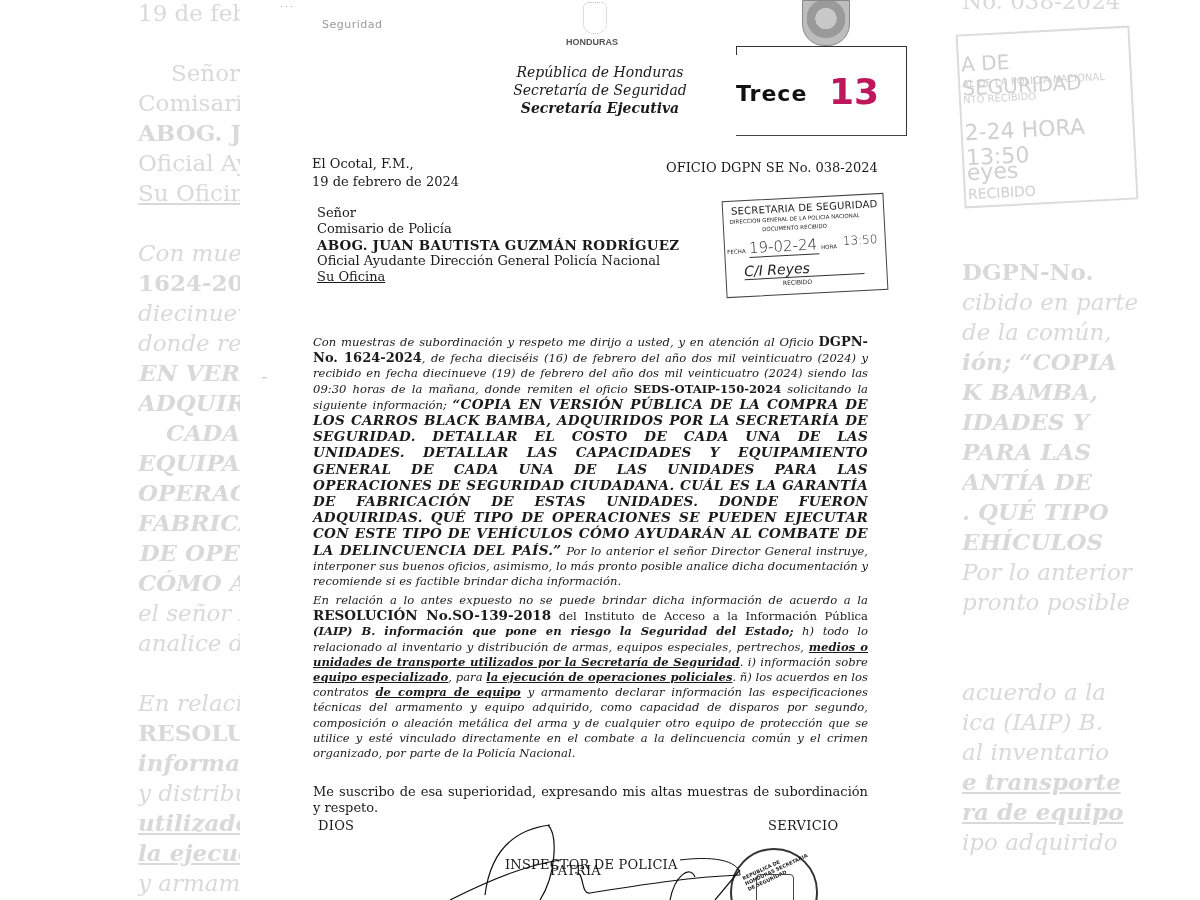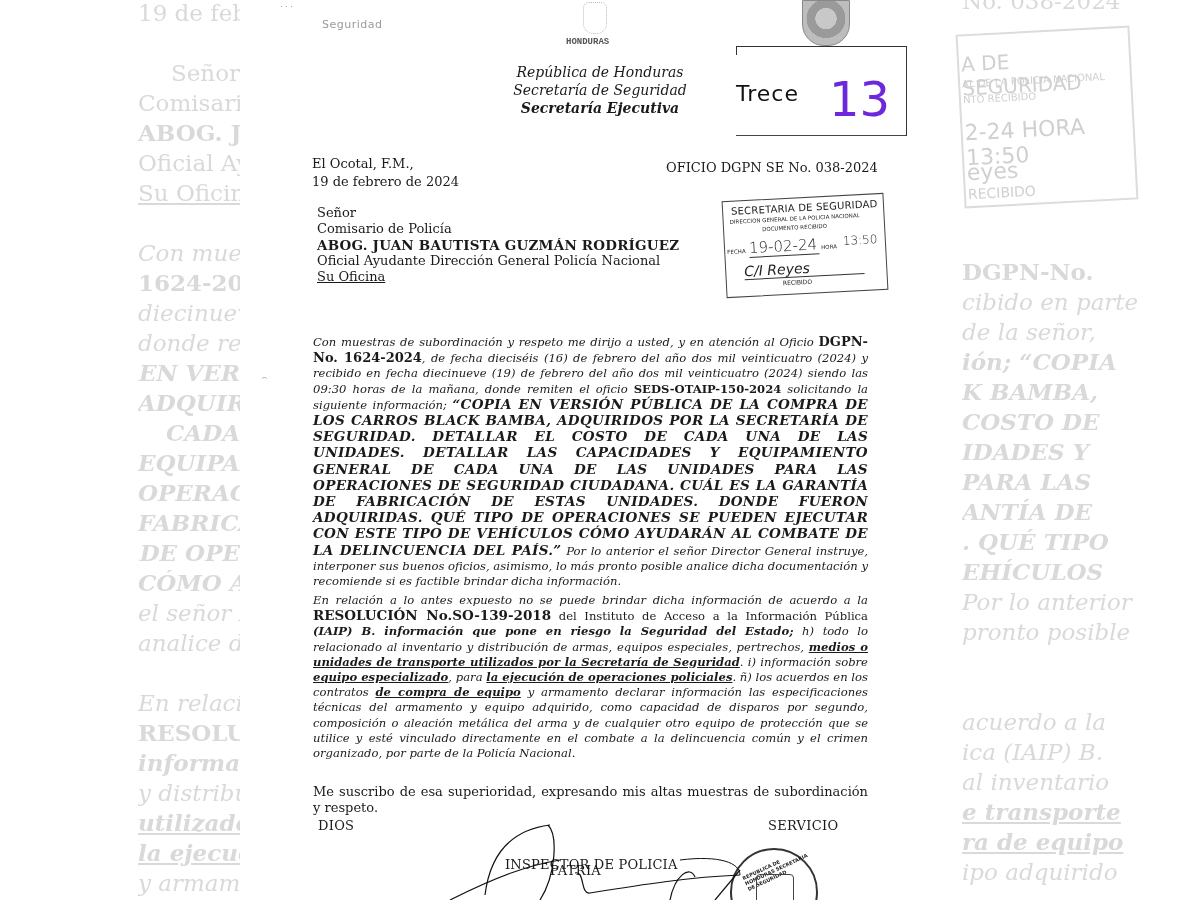--- a/index.html
+++ b/index.html
@@ -28,21 +28,21 @@
     font-family: "DejaVu Sans", sans-serif;
   }
 
   
   .doc {
     position: absolute; left: 240px; top: 0; width: 710px; height: 900px;
     background: #fff;
   }
   .abs { position: absolute; }
   .logo-left { left: 82px; top: 18px; font-size: 11px; color: #9a9a9a; font-family: "DejaVu Sans", sans-serif; letter-spacing: 0.5px; }
-  .logo-center { left: 326px; top: 37px; font-size: 9px; color: #555; font-family: Liberation Mono, monospace; font-weight: bold; }
+  .logo-center { left: 326px; top: 37px; font-size: 9px; color: #555; font-family: Liberation Sans, sans-serif; font-weight: bold; }
   .crest-center {
     left: 343px; top: 2px; width: 22px; height: 30px; border-radius: 6px 6px 10px 10px;
     border: 1px dotted #bbb;
   }
   .crest-right {
     left: 562px; top: 0px; width: 46px; height: 44px; border-radius: 0 0 22px 22px;
     background: radial-gradient(circle at 50% 40%, #c8c8c8 0 30%, #9a9a9a 31% 55%, #bdbdbd 56%);
     border: 1px solid #888;
   }
   .header-block {
@@ -51,25 +51,25 @@
   }
   .header-block .bold { font-weight: bold; }
   .header-block .wide { margin-left: -30px; margin-right: -30px; }
   .hand-box {
     left: 496px; top: 46px; width: 170px; height: 88px;
     border-top: 1.5px solid #333; border-right: 1.5px solid #333; border-bottom: 1.5px solid #444;
   }
   .hand-box .left-tick { position: absolute; left: 0; top: 0; height: 8px; border-left: 1.5px solid #333; }
   .hand-text {
     position: absolute; left: 0; top: 34px; font-family: "DejaVu Sans", sans-serif;
-    font-size: 22px; font-weight: 400; color: #111; letter-spacing: 1px;
+    font-size: 22px; font-weight: 700; color: #111; letter-spacing: 1px;
   }
   .hand-num {
     position: absolute; left: 93px; top: 24px; font-family: "DejaVu Sans", sans-serif;
-    font-size: 48px; font-weight: 400; color: #6d28d9;
+    font-size: 36px; font-weight: 700; color: #be185d;
   }
 
   .place { left: 72px; top: 155px; font-size: 13px; line-height: 18px; }
   .oficio { left: 426px; top: 160px; font-size: 13px; font-weight: normal; }
 
   .recipient { left: 77px; top: 205px; font-size: 13px; line-height: 16px; }
   .recipient .name { font-weight: bold; font-size: 13.5px; letter-spacing: 0.2px; }
   .recipient .u { text-decoration: underline; }
 
   .stamp {
@@ -158,24 +158,23 @@
     <div style="position:absolute;left:2px;top:16px;font-size:20px;">A DE SEGURIDAD</div>
     <div style="position:absolute;left:2px;top:42px;font-size:10px;">AL DE LA POLICIA NACIONAL</div>
     <div style="position:absolute;left:2px;top:58px;font-size:10px;">NTO RECIBIDO</div>
     <div style="position:absolute;left:2px;top:84px;font-size:22px;">2-24 HORA 13:50</div>
     <div style="position:absolute;left:2px;top:124px;font-size:22px;">eyes</div>
     <div style="position:absolute;left:2px;top:150px;font-size:14px;">RECIBIDO</div>
   </div>
   <div class="bg-text" style="left:12px; top:257px; right:auto;">
     <span class="bg-line bg-b">DGPN-No.</span>
     <span class="bg-line bg-i">cibido en parte</span>
-    <span class="bg-line bg-i">de la señor,</span>
+    <span class="bg-line bg-i">de la común,</span>
     <span class="bg-line bg-i bg-b">ión; “COPIA</span>
     <span class="bg-line bg-i bg-b">K BAMBA,</span>
-    <span class="bg-line bg-i bg-b">COSTO DE</span>
     <span class="bg-line bg-i bg-b">IDADES Y</span>
     <span class="bg-line bg-i bg-b">PARA LAS</span>
     <span class="bg-line bg-i bg-b">ANTÍA DE</span>
     <span class="bg-line bg-i bg-b">. QUÉ TIPO</span>
     <span class="bg-line bg-i bg-b">EHÍCULOS</span>
     <span class="bg-line bg-i">Por lo anterior</span>
     <span class="bg-line bg-i">pronto posible</span>
     <span class="bg-line"></span>
     <span class="bg-line"></span>
     <span class="bg-line bg-i">acuerdo a la</span>

